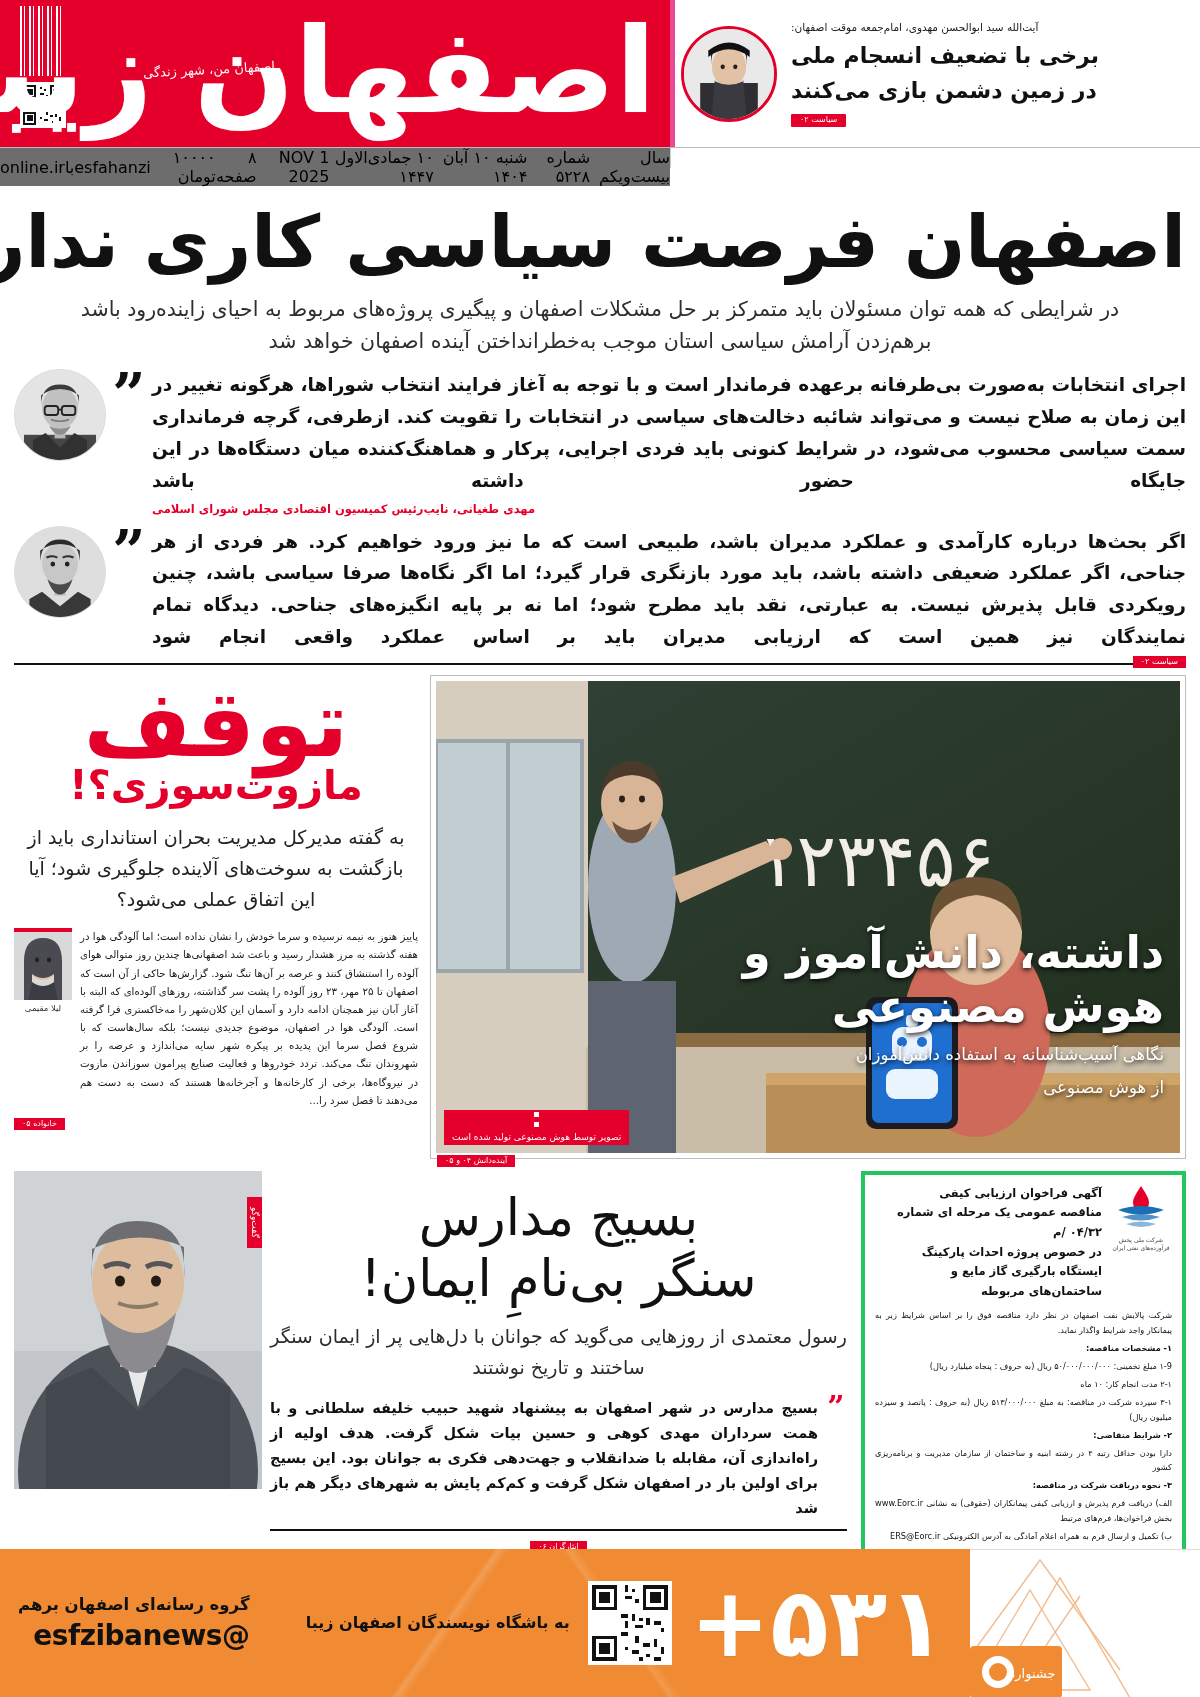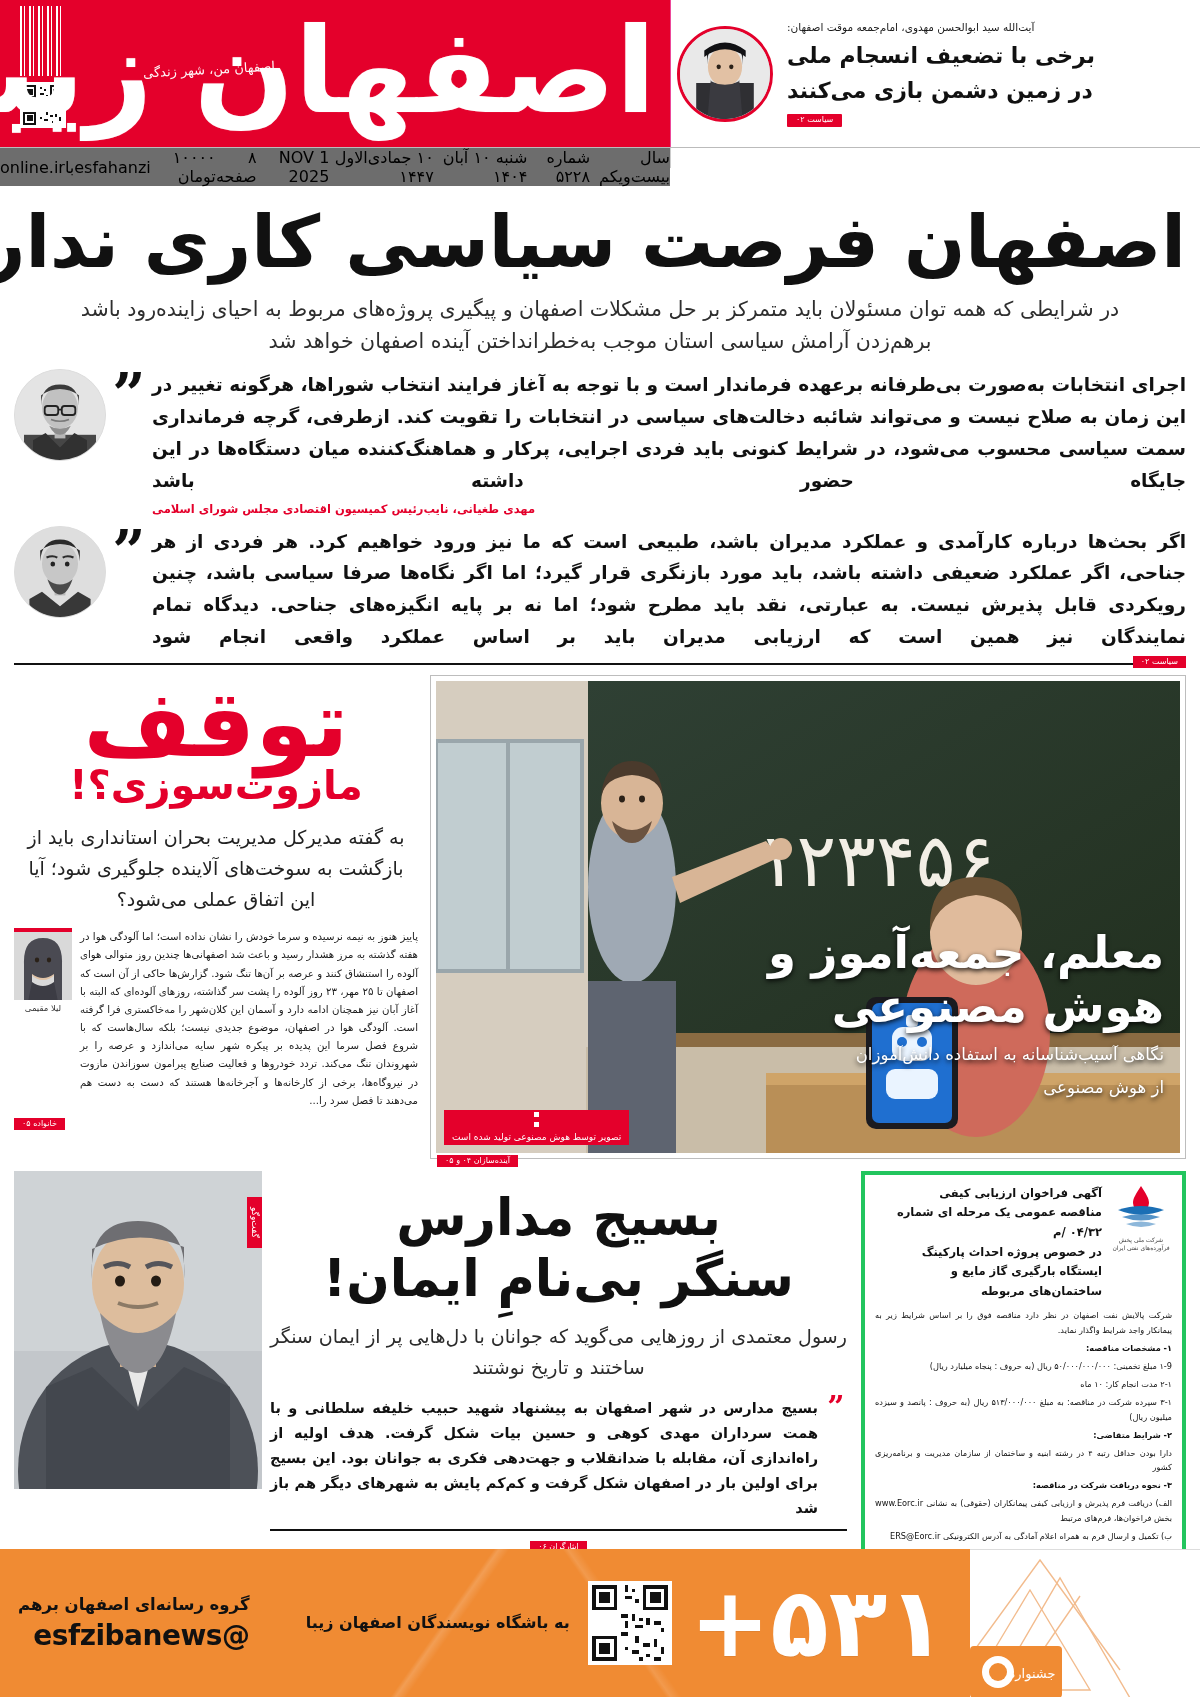--- a/index.html
+++ b/index.html
@@ -11,21 +11,21 @@
     direction: rtl;
     overflow: hidden;
   }
   .page { position: relative; width: 1200px; height: 1697px; background:#fff; }
 
   
   .topstrip { display:flex; height:148px; border-bottom:1px solid #bbb; }
   .topstrip-left {
     flex: 0 0 530px; display:flex; align-items:center; justify-content:flex-start;
     padding: 6px 10px 6px 6px; position:relative; background:#fff;
-    border-left:1px solid #ec4899;
+    border-left:5px solid #ec4899;
   }
   .ayat-block { flex:1; padding-left:14px; text-align:left; direction:rtl; }
   .ayat-name {
     font-size: 10.5px; color:#1a1a1a; line-height:1.5; text-align:left;
     letter-spacing:0; white-space:nowrap;
   }
   .ayat-quote {
     font-size: 22px; font-weight:bold; color:#111; line-height:1.42;
     text-align:left; margin-top:4px; letter-spacing:-0.3px;
   }
@@ -184,21 +184,21 @@
   .ad-logo-cap { font-size:6px; color:#444; line-height:1.35; margin-top:2px; }
   .ad-title { flex:1; text-align:right; }
   .ad-title .t1 { font-size:11.5px; font-weight:bold; color:#111; line-height:1.7; }
   .ad-body { margin-top:7px; font-size:8.2px; color:#111; line-height:1.82; text-align:justify; text-align-last:right; }
   .ad-body p { margin-bottom:3px; }
   .ad-body .bld { font-weight:bold; }
 
   .story2 { flex:1; display:flex; gap:8px; align-items:flex-start; padding-right:4px; }
   .story2-text { flex:1; text-align:center; padding-top:16px; }
   .story2-text h2 {
-    font-size:51px; font-weight:bold; color:#111; line-height:1.2; letter-spacing:-2px;
+    font-size:51px; font-weight:normal; color:#111; line-height:1.2; letter-spacing:-2px;
   }
   .story2-sub {
     margin-top:12px; font-size:19px; color:#2b2b2b; line-height:1.6; letter-spacing:-.3px;
   }
   .story2-lead {
     margin-top:14px; display:flex; gap:7px; align-items:flex-start;
   }
   .story2-lead .qm { flex:0 0 22px; color:#e4002b; font-size:30px; line-height:.7; font-weight:bold; font-family:"DejaVu Serif",serif;}
   .story2-lead p {
     flex:1; font-size:14.5px; font-weight:bold; color:#111; line-height:1.72;
@@ -455,34 +455,34 @@
                 <rect x="456" y="346" width="40" height="34" rx="11"></rect>
                 <rect x="470" y="334" width="12" height="12" rx="4"></rect>
                 <circle cx="466" cy="361" r="5" fill="#1f6fd0"></circle>
                 <circle cx="486" cy="361" r="5" fill="#1f6fd0"></circle>
                 <rect x="450" y="388" width="52" height="30" rx="9"></rect>
               </g>
             </g>
           </svg>
 
           <div class="photo-caption-overlay">
-            <div class="big">معلم، جمعه‌آموز و</div>
+            <div class="big">داشته، دانش‌آموز و</div>
             <div class="big">هوش مصنوعی</div>
             <div class="small">نگاهی آسیب‌شناسانه به استفاده دانش‌آموزان</div>
             <div class="small">از هوش مصنوعی</div>
           </div>
 
           <div class="photo-credit">
             <span class="credit-sq"></span>
             <span class="credit-sq"></span>
             <span>تصویر توسط هوش مصنوعی تولید شده است</span>
           </div>
         </div>
         <div class="photo-badge-corner">
-          <span>آینده‌سازان</span>
+          <span>آینده‌دانش</span>
           <span>۰۴ و ۰۵</span>
         </div>
       </div>
     </div>
 
     <div class="mid-right">
       <div class="tawaghof">
         <div class="tw-line1">توقف</div>
         <div class="tw-line3">مازوت‌سوزی؟!</div>
       </div>

